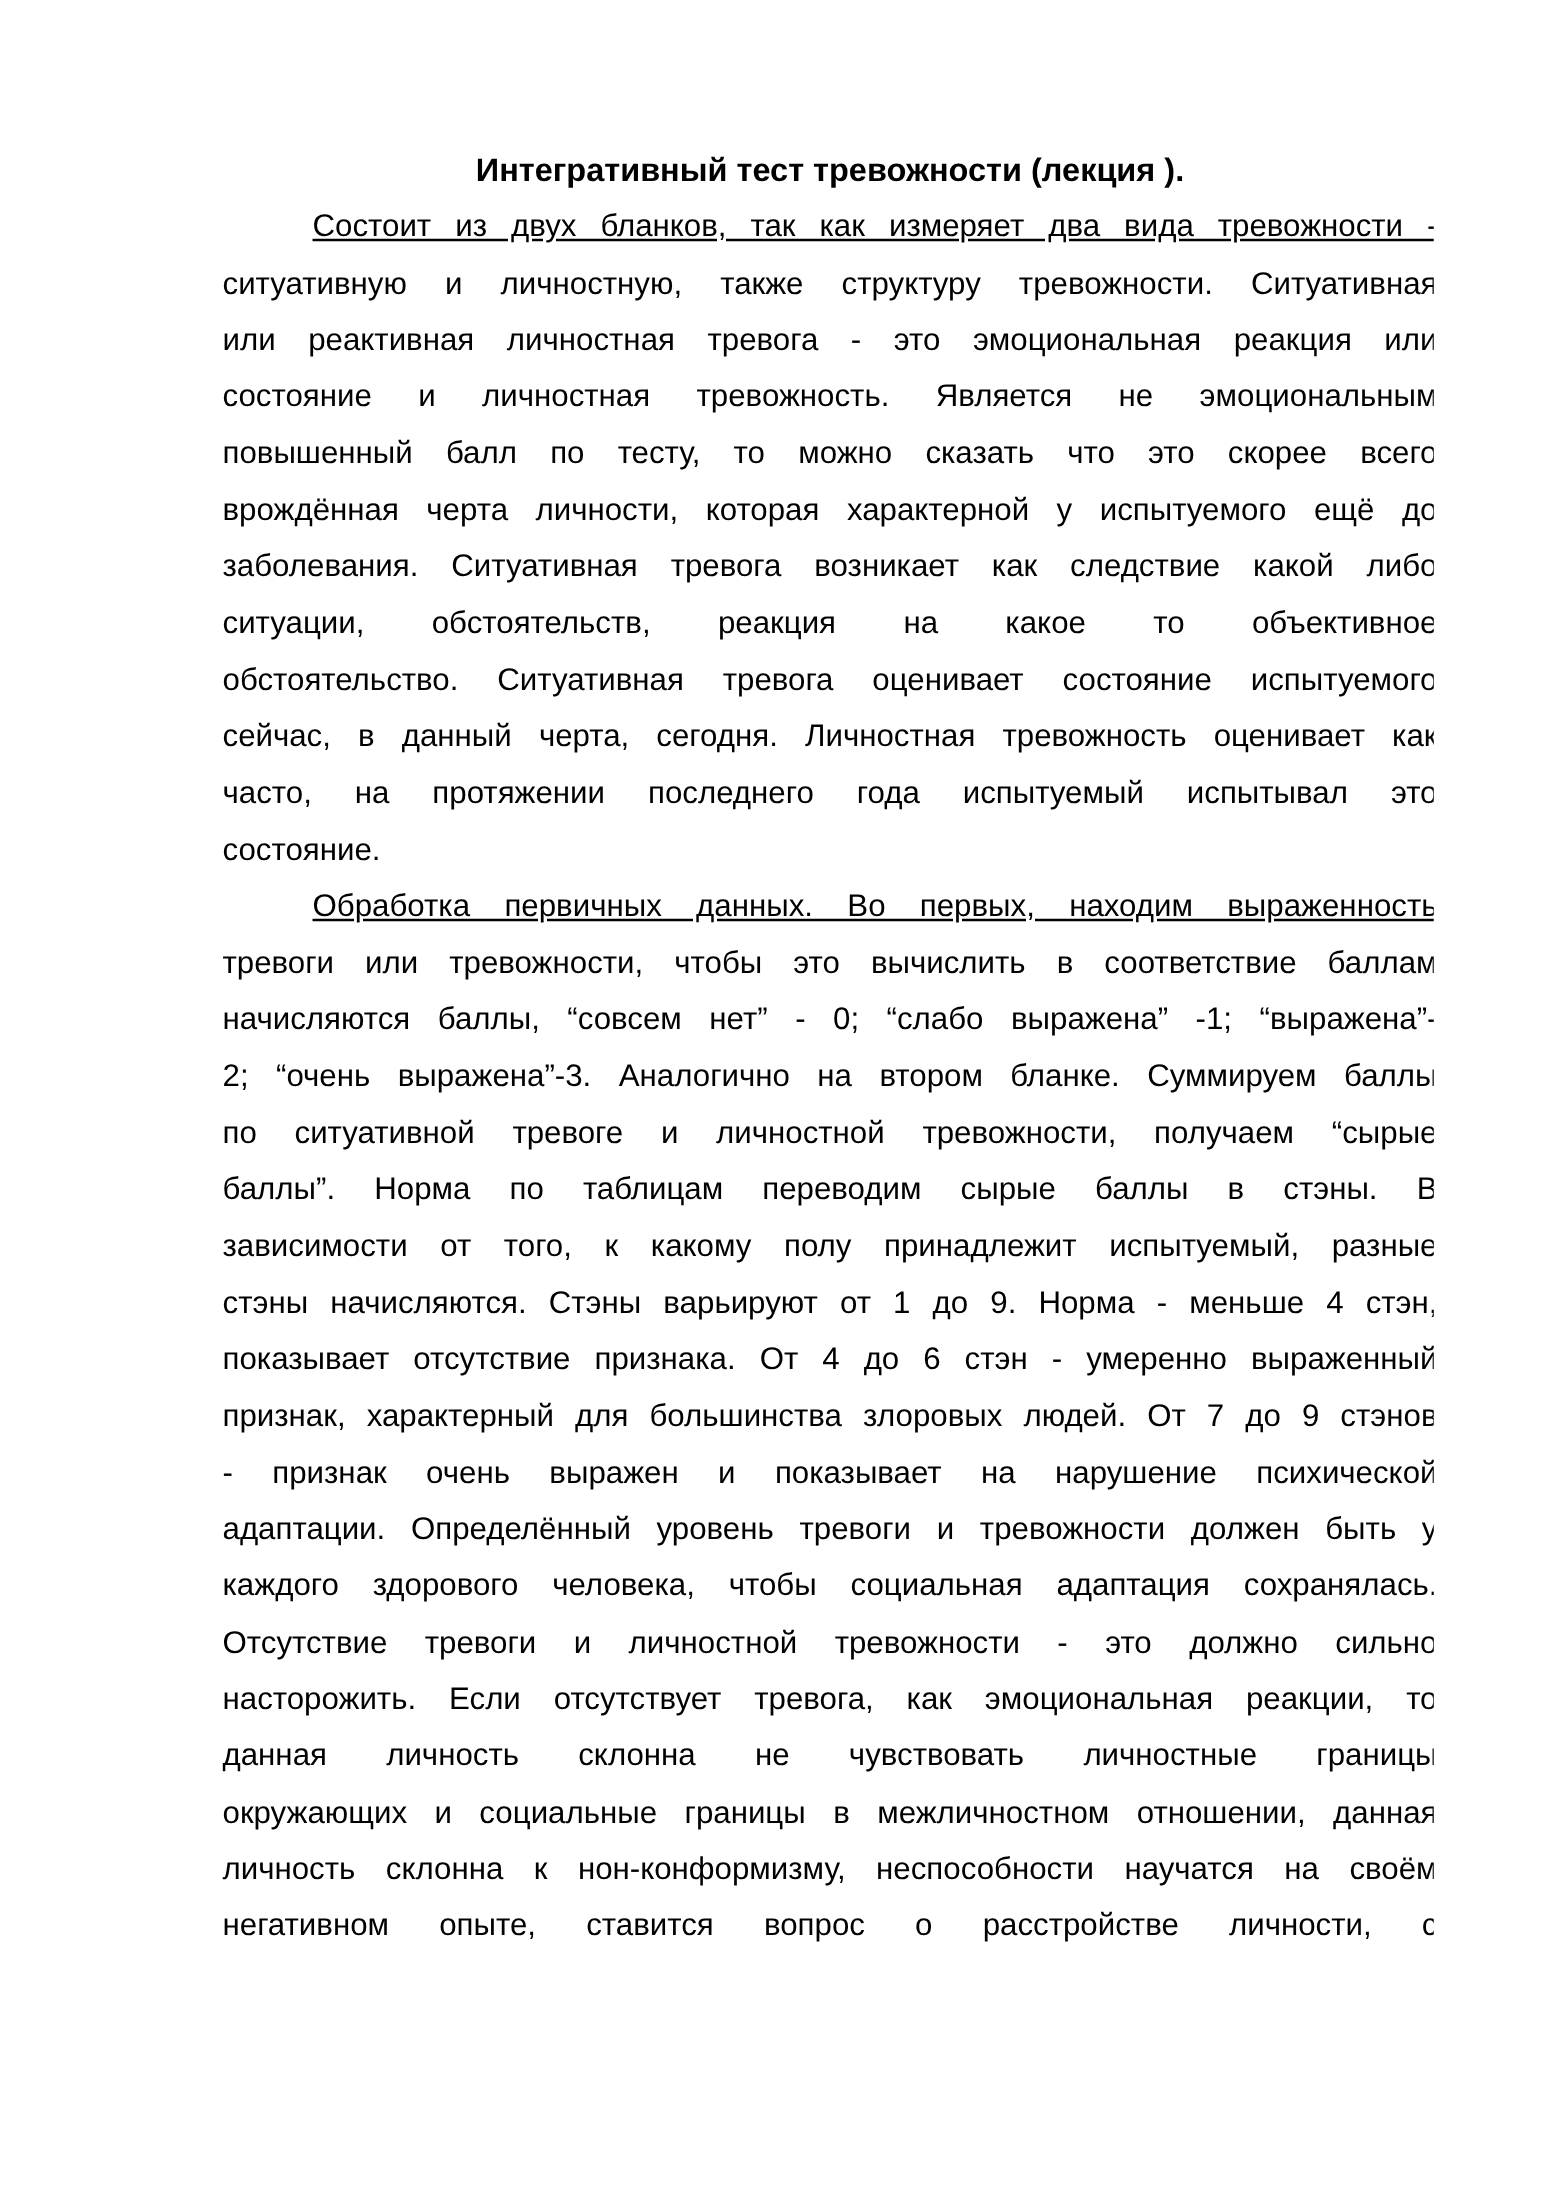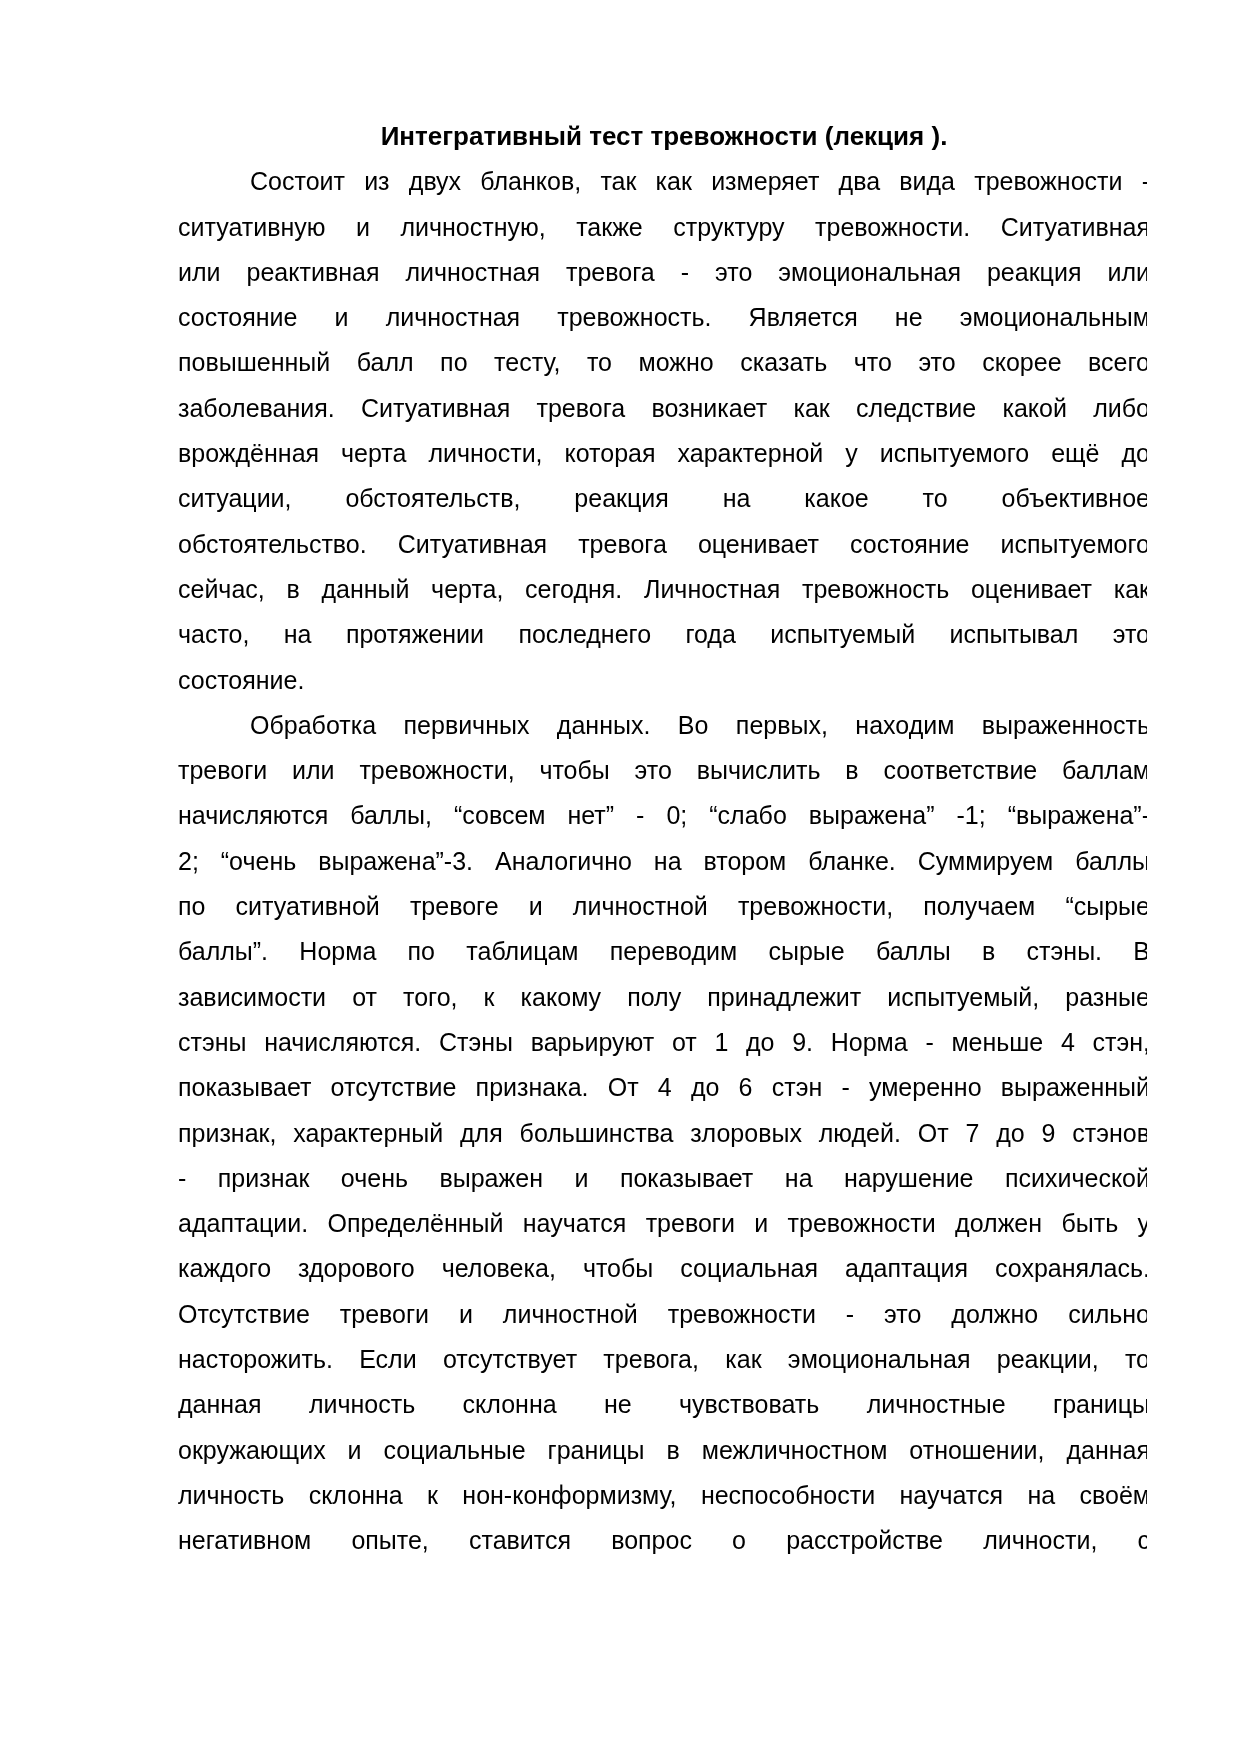--- a/index.html
+++ b/index.html
@@ -26,56 +26,56 @@
     height: 45.3px;
     white-space: nowrap;
   }
   .line {
     font-size: 25px;
     line-height: 45.3px;
     height: 45.3px;
     text-align: justify;
     text-align-last: justify;
   }
-  .line.indent { text-indent: 72px; }
+  .line.indent { text-indent: 72px; text-decoration: underline; }
   .line.flush  { text-align-last: left; }
 </style>
 </head>
 <body>
 
 <div class="page">
   <div class="column">
 
     <div class="doc-title">Интегративный тест тревожности (лекция ).</div>
 
     <div class="line indent">Состоит из двух бланков, так как измеряет два вида тревожности -</div>
     <div class="line">ситуативную и личностную, также структуру тревожности. Ситуативная</div>
     <div class="line">или реактивная личностная тревога - это эмоциональная реакция или</div>
     <div class="line">состояние и личностная тревожность. Является не эмоциональным</div>
     <div class="line">повышенный балл по тесту, то можно сказать что это скорее всего</div>
+    <div class="line">врождённая черта личности, которая характерной у испытуемого ещё до</div>
     <div class="line">заболевания. Ситуативная тревога возникает как следствие какой либо</div>
-    <div class="line">врождённая черта личности, которая характерной у испытуемого ещё до</div>
     <div class="line">ситуации, обстоятельств, реакция на какое то объективное</div>
     <div class="line">обстоятельство. Ситуативная тревога оценивает состояние испытуемого</div>
     <div class="line">сейчас, в данный черта, сегодня. Личностная тревожность оценивает как</div>
     <div class="line">часто, на протяжении последнего года испытуемый испытывал это</div>
     <div class="line flush">состояние.</div>
 
     <div class="line indent">Обработка первичных данных. Во первых, находим выраженность</div>
     <div class="line">тревоги или тревожности, чтобы это вычислить в соответствие баллам</div>
     <div class="line">начисляются баллы, “совсем нет” - 0; “слабо выражена” -1; “выражена”-</div>
     <div class="line">2; “очень выражена”-3. Аналогично на втором бланке. Суммируем баллы</div>
     <div class="line">по ситуативной тревоге и личностной тревожности, получаем “сырые</div>
     <div class="line">баллы”. Норма по таблицам переводим сырые баллы в стэны. В</div>
     <div class="line">зависимости от того, к какому полу принадлежит испытуемый, разные</div>
     <div class="line">стэны начисляются. Стэны варьируют от 1 до 9. Норма - меньше 4 стэн,</div>
     <div class="line">показывает отсутствие признака. От 4 до 6 стэн - умеренно выраженный</div>
     <div class="line">признак, характерный для большинства злоровых людей. От 7 до 9 стэнов</div>
     <div class="line">- признак очень выражен и показывает на нарушение психической</div>
-    <div class="line">адаптации. Определённый научатся тревоги и тревожности должен быть у</div>
+    <div class="line">адаптации. Определённый уровень тревоги и тревожности должен быть у</div>
     <div class="line">каждого здорового человека, чтобы социальная адаптация сохранялась.</div>
     <div class="line">Отсутствие тревоги и личностной тревожности - это должно сильно</div>
     <div class="line">насторожить. Если отсутствует тревога, как эмоциональная реакции, то</div>
     <div class="line">данная личность склонна не чувствовать личностные границы</div>
     <div class="line">окружающих и социальные границы в межличностном отношении, данная</div>
     <div class="line">личность склонна к нон-конформизму, неспособности научатся на своём</div>
     <div class="line">негативном опыте, ставится вопрос о расстройстве личности, с</div>
 
   </div>
 </div>

